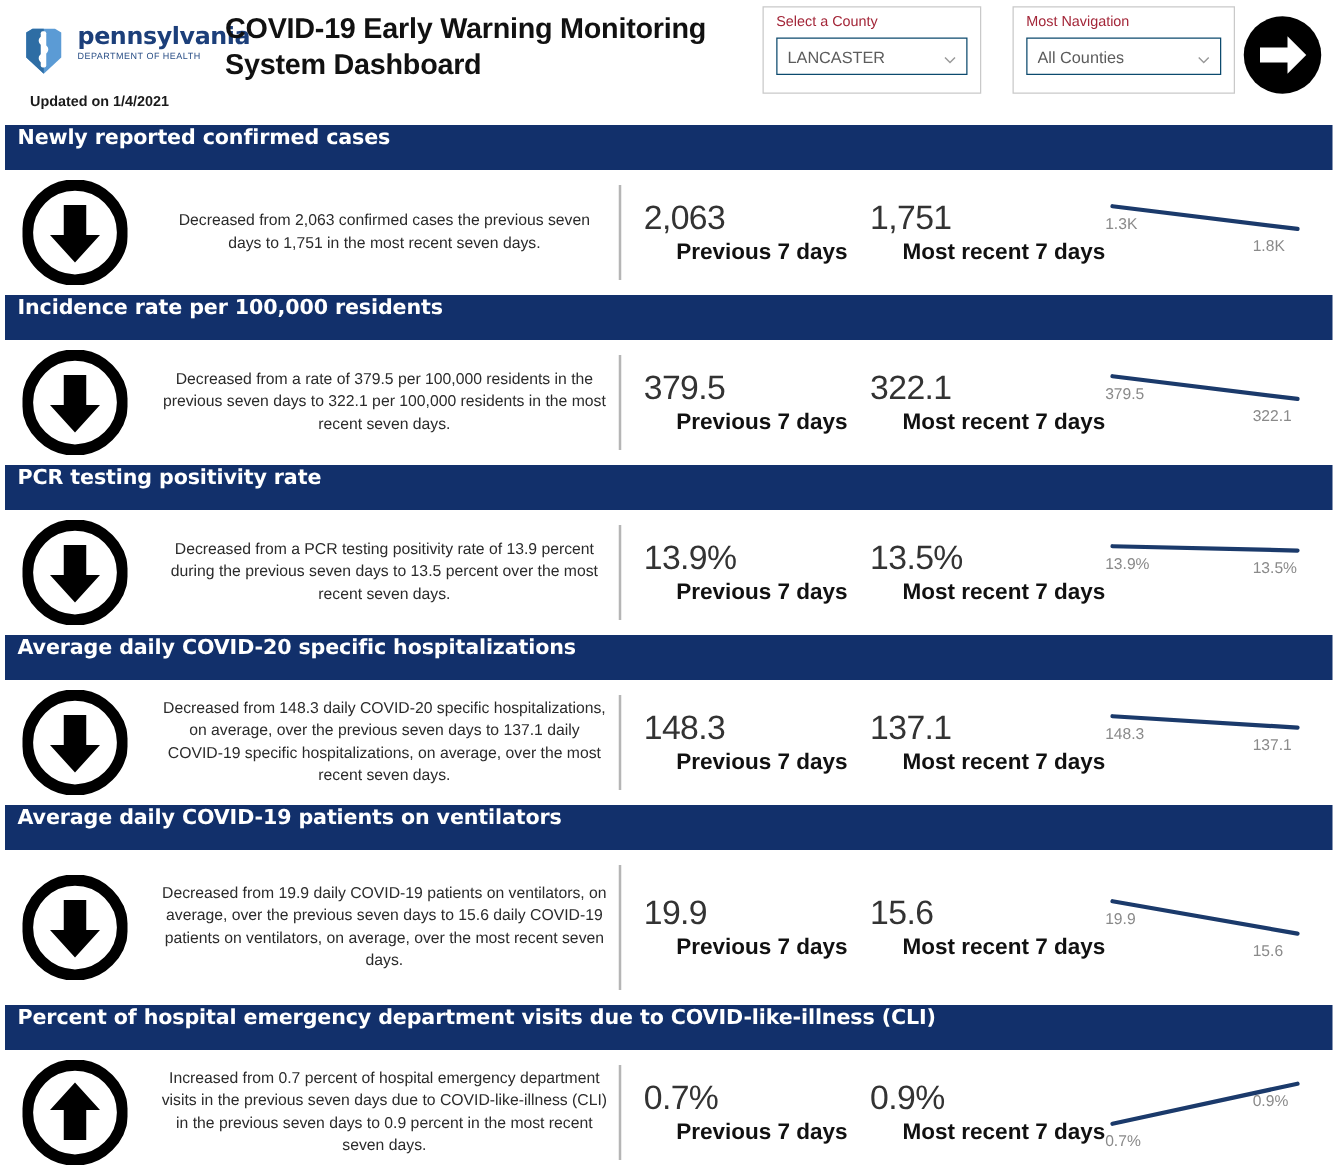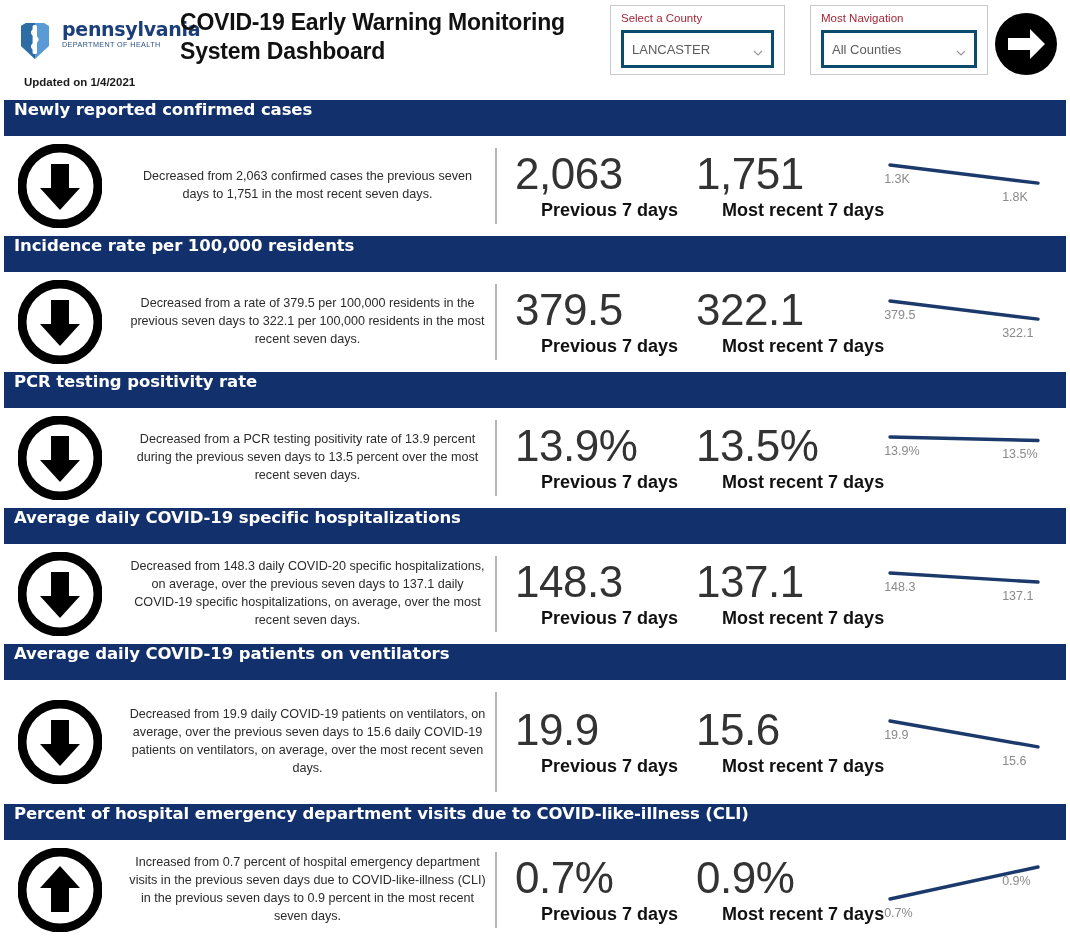--- a/index.html
+++ b/index.html
@@ -80,22 +80,22 @@
   }
   .ctrl-county { left: 610px; width: 175px; height: 70px; }
   .ctrl-nav    { left: 810px; width: 178px; height: 70px; }
   .ctrl-label {
     font-size: 11.5px;
     color: #a32638;
     margin-bottom: 6px;
   }
   .select-shell {
     position: relative;
-    border: 3px solid #0c4a6e;
-    height: 38px;
+    border: 1px solid #0c4a6e;
+    height: 30px;
     display: flex;
     align-items: center;
     padding: 0 26px 0 8px;
     background: #fff;
   }
   .select-value {
     font-size: 13px;
     color: #5c5c5c;
     white-space: nowrap;
     overflow: hidden;
@@ -162,21 +162,21 @@
     background: #b5b5b5;
     margin: 12px 0;
     flex: 0 0 2px;
   }
 
   .stat {
     flex: 0 0 172px;
     padding-left: 18px;
   }
   .stat-num {
-    font-size: 44px;
+    font-size: 27px;
     color: #333333;
     line-height: 1.06;
     font-weight: normal;
     letter-spacing: -0.5px;
     font-family: "Liberation Sans", sans-serif;
   }
   .stat-lbl {
     font-size: 18px;
     font-weight: bold;
     color: #111111;
@@ -345,21 +345,21 @@
             <svg class="spark-svg" width="160" height="60" viewBox="0 0 160 60">
               <line x1="6" y1="16" x2="154" y2="19.45323741007195" stroke="#1b3a6b" stroke-width="3.4" stroke-linecap="round"></line>
             </svg>
             <span class="spark-lbl" style="left:0px; top:23px;">13.9%</span>
             <span class="spark-lbl" style="left:118px; top:26.45323741007195px;">13.5%</span>
           </div>
         </div>
       </div>
       <div class="section">
         <div class="sec-header">
-          <span class="sec-title">Average daily COVID-19 specific hospitalizations</span>
+          <span class="sec-title">Average daily COVID-20 specific hospitalizations</span>
         </div>
         <div class="sec-body" style="height: 100px;">
           <div class="arrow-cell">
             <svg class="arrow-icon" viewBox="0 0 84 84">
               <circle cx="42" cy="42" r="38" fill="none" stroke="#000" stroke-width="9"></circle>
               <path d="M42 66 L22 44 L33 44 L33 20 L51 20 L51 44 L62 44 Z" fill="#000000"></path>
             </svg>
           </div>
           <div class="desc-cell">Decreased from 148.3 daily COVID-20 specific hospitalizations, on average, over the previous seven days to 137.1 daily COVID-19 specific hospitalizations, on average, over the most recent seven days.</div>
           <div class="divider"></div>

